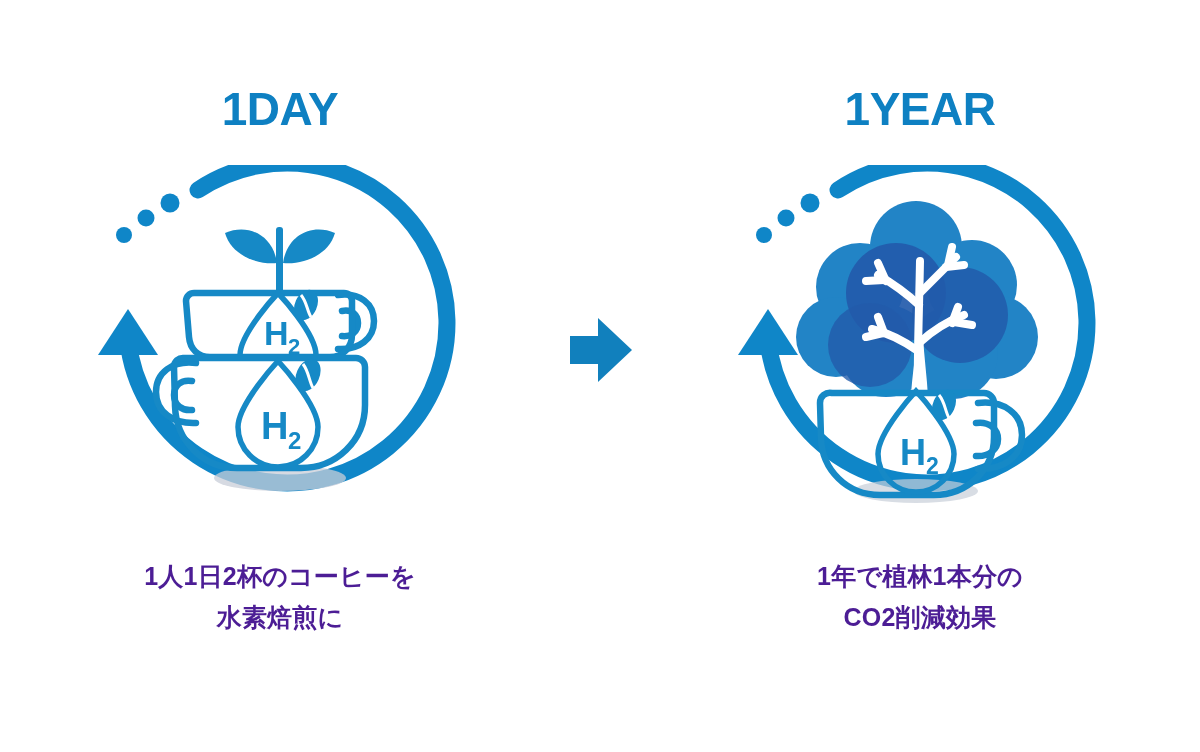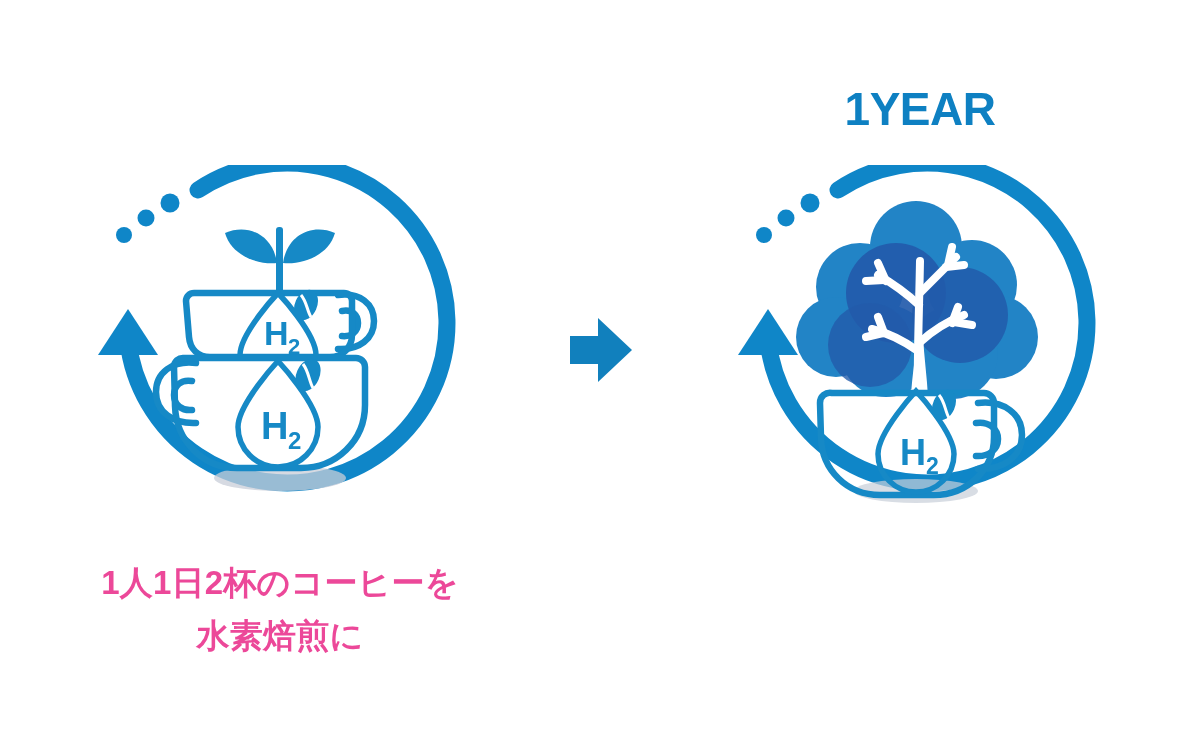--- a/index.html
+++ b/index.html
@@ -56,22 +56,22 @@
   }
   .icon-svg { display: block; width: 400px; height: 380px; }
 
   
   .caption {
     position: absolute;
     top: 556px;
     left: 0;
     width: 520px;
     text-align: center;
-    color: #ec4899;
-    font-size: 33px;
+    color: #4c1d95;
+    font-size: 25px;
     font-weight: 700;
     line-height: 1.62;
     letter-spacing: 0.2px;
   }
   .caption .line { display: block; white-space: nowrap; }
 
   
   .center-arrow {
     position: absolute;
     left: 566px;
@@ -81,20 +81,21 @@
   }
   .center-arrow svg { display: block; width: 70px; height: 80px; }
 </style>
 </head>
 <body>
 
 <div class="canvas">
 
   <div class="panel panel-left">
 
+    <div class="panel-title">1DAY</div>
 
     <div class="icon-wrap">
       <svg class="icon-svg" viewBox="0 0 400 380" xmlns="http://www.w3.org/2000/svg">
         <defs>
           <clipPath id="cupTopClipL">
             <path d="M118 123 h164 v68 h-164 z"></path>
           </clipPath>
           <clipPath id="cupBotClipL">
             <path d="M96 190 h206 v110 h-206 z"></path>
           </clipPath>
@@ -237,15 +238,19 @@
           <g>
             <ellipse cx="224" cy="240" rx="11" ry="16" transform="rotate(24 224 240)" fill="#1689c6"></ellipse>
             <path d="M219 230 C 225 237 225 246 229 253" fill="none" stroke="#ffffff" stroke-width="3"></path>
           </g>
           <text x="180" y="300" font-family="Liberation Sans, sans-serif" font-size="36" font-weight="700" fill="#1689c6">H</text>
           <text x="206" y="309" font-family="Liberation Sans, sans-serif" font-size="23" font-weight="700" fill="#1689c6">2</text>
         </g>
       </svg>
     </div>
 
+    <div class="caption">
+      <span class="line">1年で植林1本分の</span>
+      <span class="line">CO2削減効果</span>
+    </div>
   </div>
 
 </div>
 
 </body></html>

